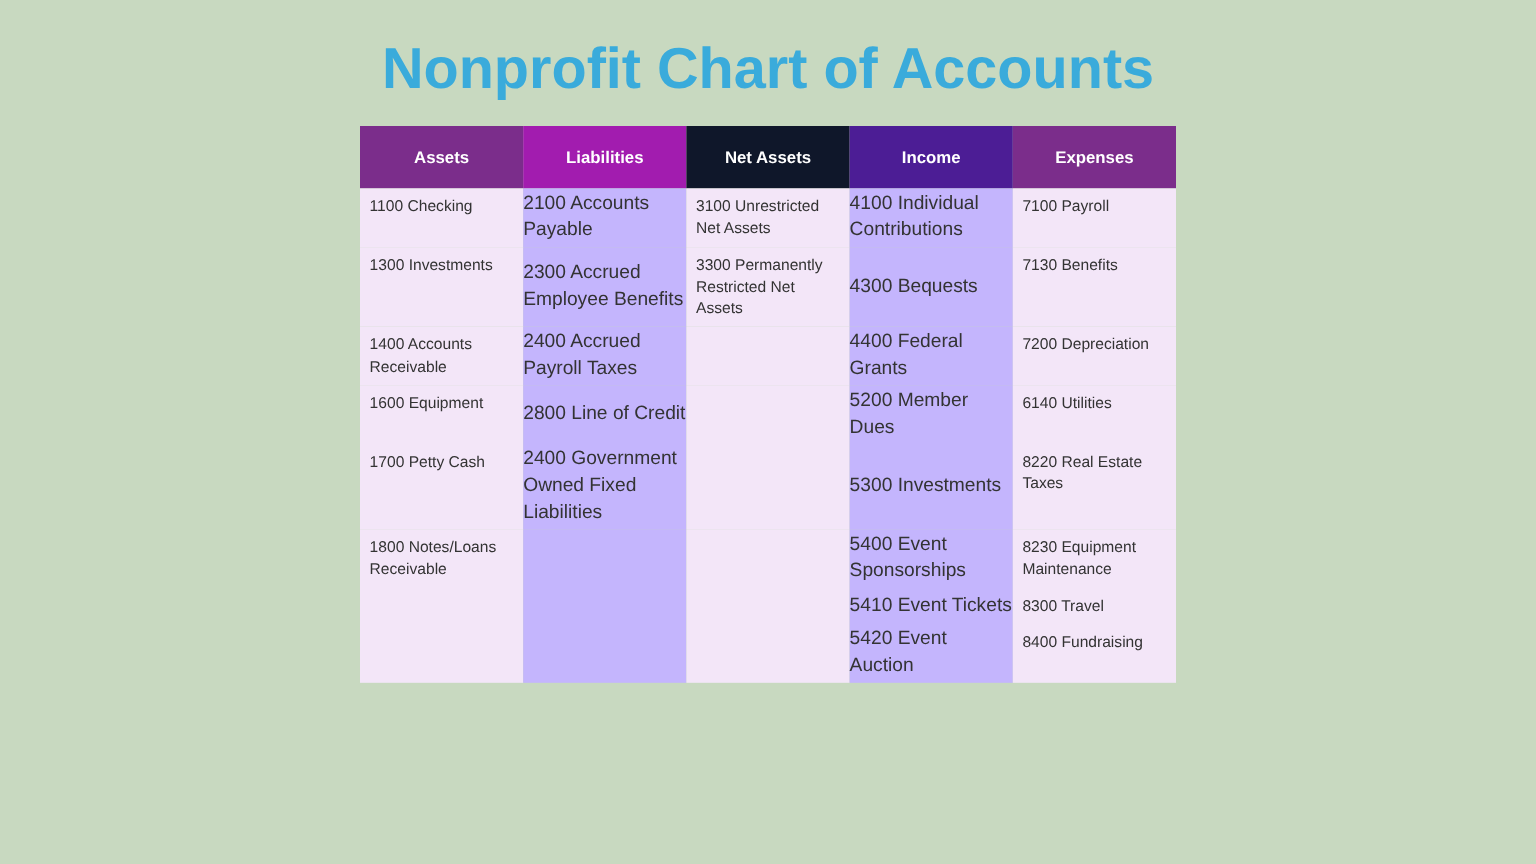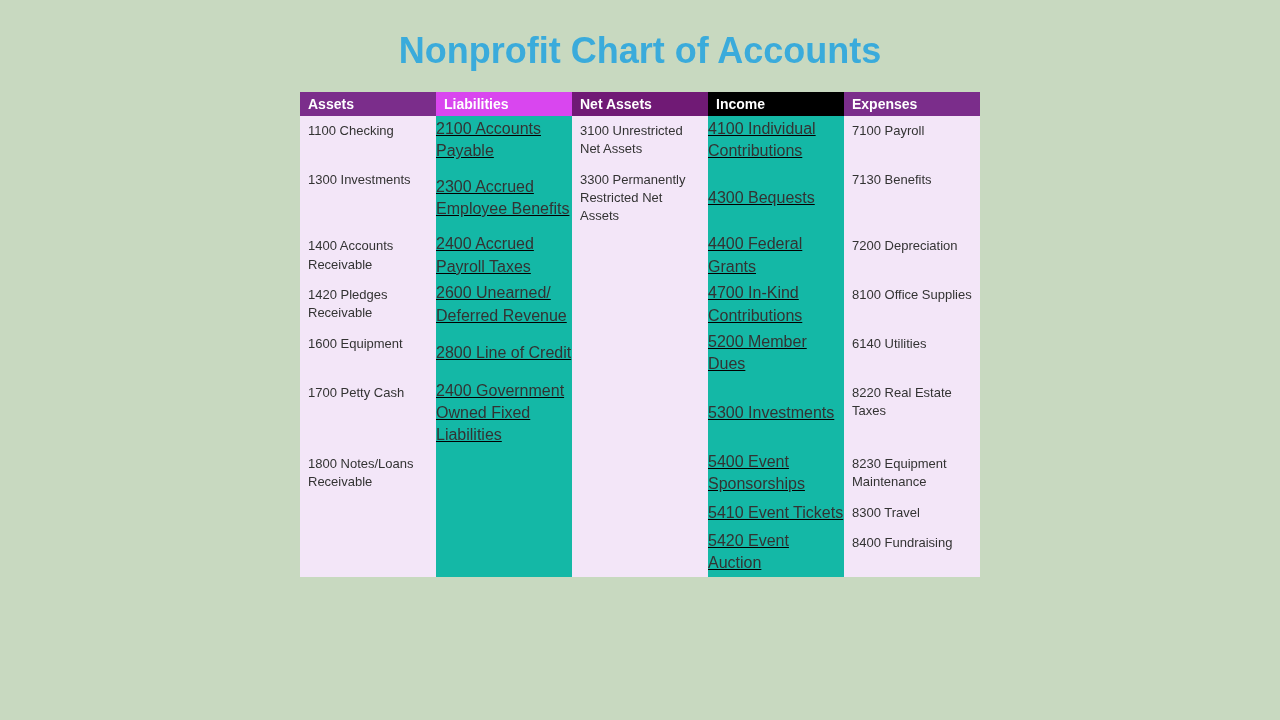--- a/index.html
+++ b/index.html
@@ -12,57 +12,56 @@
       align-items: flex-start;
       padding-top: 30px;
       font-family: Arial, sans-serif;
       overflow: hidden;
     }
     .container {
       width: 680px;
     }
     .page-title {
       text-align: center;
-      font-size: 36px;
+      font-size: 48px;
       font-weight: bold;
       color: #3aabdb;
       margin-bottom: 20px;
       font-family: Arial, sans-serif;
     }
     .table-wrapper {
       width: 100%;
       border-collapse: collapse;
     }
     .table-wrapper table {
       width: 100%;
       border-collapse: collapse;
     }
     .col-header {
-      padding: 4px 8px;
-      text-align: left;
+      padding: 18px 8px;
+      text-align: center;
       font-weight: bold;
       font-size: 14px;
       color: white;
     }
     .col-assets { background-color: #7b2d8b; }
-    .col-liabilities { background-color: #d946ef; margin-left: 46px; }
-    .col-netassets { background-color: #701a75; }
-    .col-income { background-color: #000000; }
+    .col-liabilities { background-color: #a21caf; margin-left: 46px; }
+    .col-netassets { background-color: #0f172a; }
+    .col-income { background-color: #4c1d95; }
     .col-expenses { background-color: #7b2d8b; margin-top: 48px; }
 
     .cell {
       vertical-align: top;
       padding: 4px 8px;
       font-size: 13px;
       color: #333;
       background-color: #f3e6f8;
     }
     .cell-alt {
-      background-color: #14b8a6;
-      text-decoration: underline;
+      background-color: #c4b5fd;
     }
     .cell-item {
       display: block;
       padding: 2px 0;
       line-height: 1.4;
       color: #333;
     }
   </style>
 </head>
 <body>
@@ -125,35 +124,20 @@
             <td class="cell"></td>
             <td class="cell-alt">
               <span class="cell-item">4400 Federal Grants</span>
             </td>
             <td class="cell">
               <span class="cell-item">7200 Depreciation</span>
             </td>
           </tr>
           <tr>
             <td class="cell">
-              <span class="cell-item">1420 Pledges Receivable</span>
-            </td>
-            <td class="cell-alt">
-              <span class="cell-item">2600 Unearned/ Deferred Revenue</span>
-            </td>
-            <td class="cell"></td>
-            <td class="cell-alt">
-              <span class="cell-item">4700 In-Kind Contributions</span>
-            </td>
-            <td class="cell">
-              <span class="cell-item">8100 Office Supplies</span>
-            </td>
-          </tr>
-          <tr>
-            <td class="cell">
               <span class="cell-item">1600 Equipment</span>
             </td>
             <td class="cell-alt">
               <span class="cell-item">2800 Line of Credit</span>
             </td>
             <td class="cell"></td>
             <td class="cell-alt">
               <span class="cell-item">5200 Member Dues</span>
             </td>
             <td class="cell">

